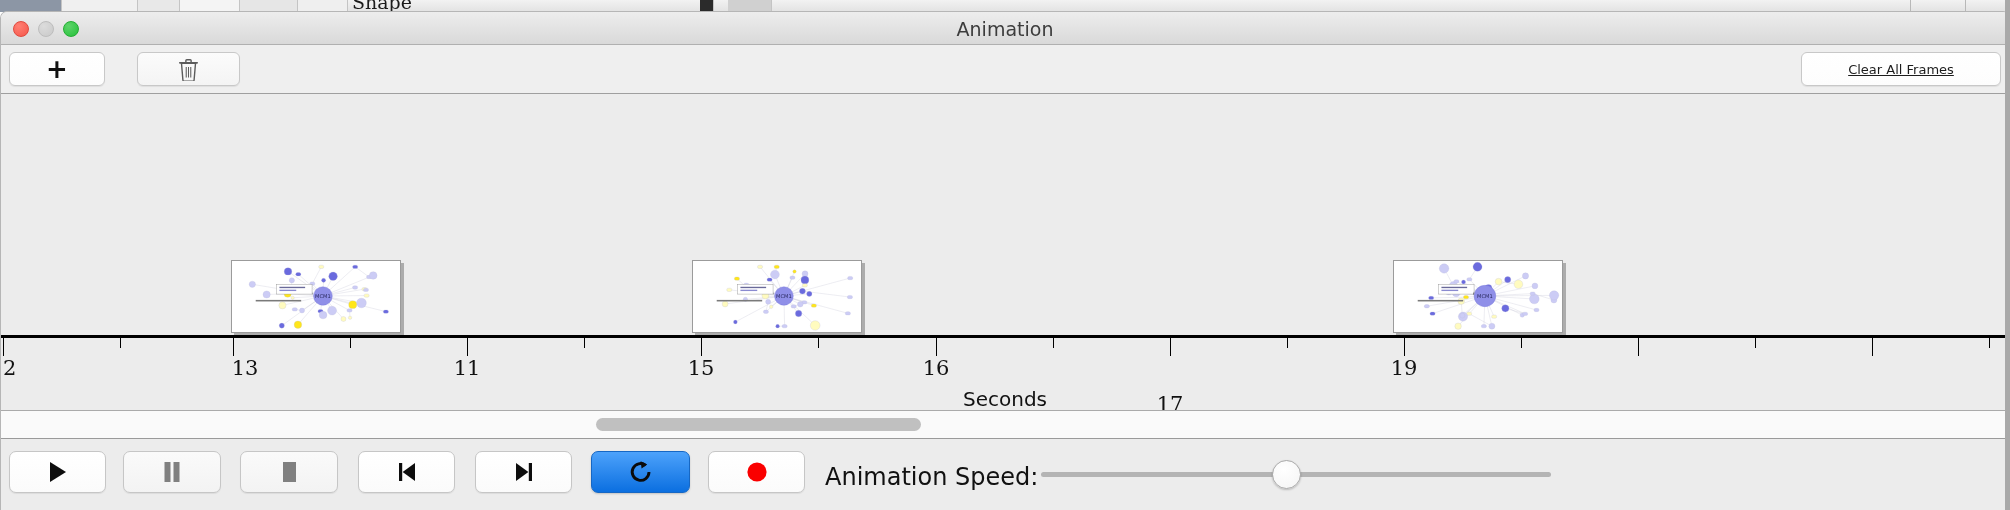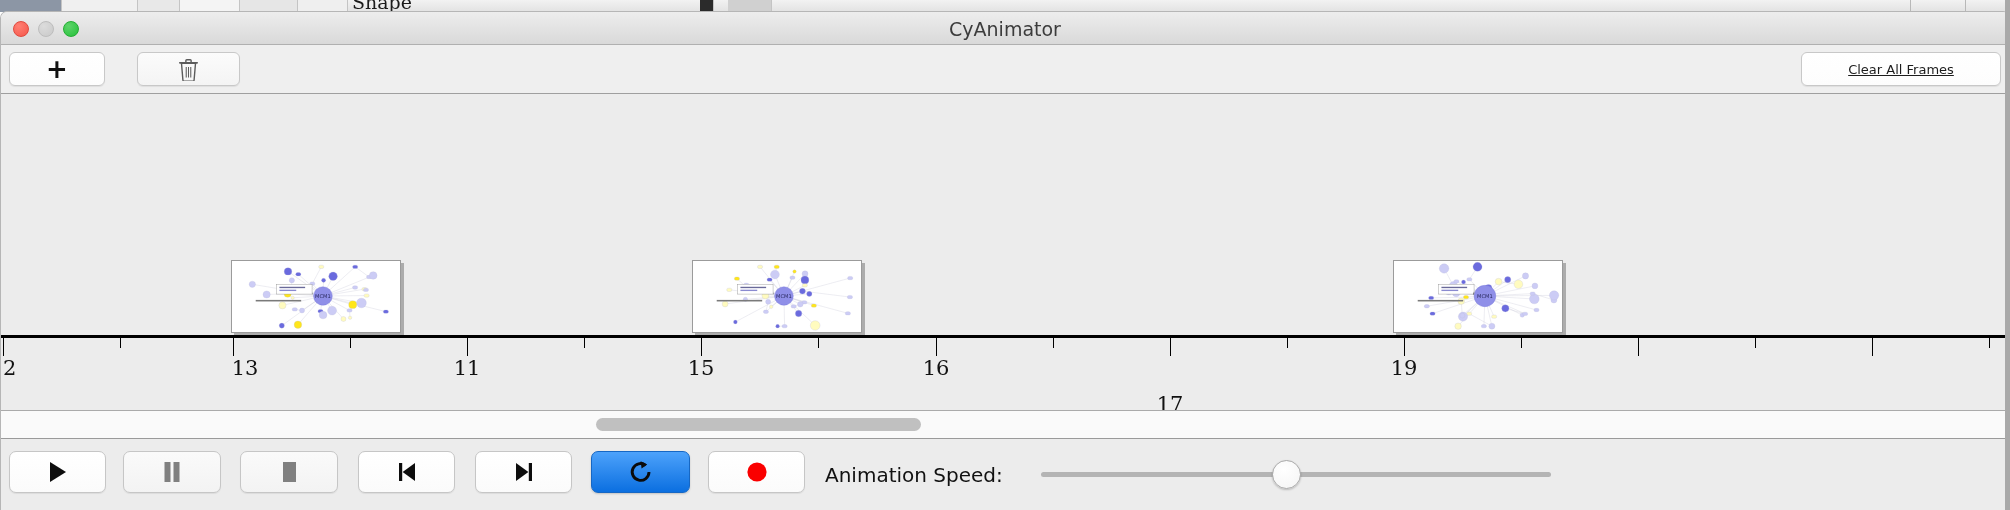--- a/index.html
+++ b/index.html
@@ -173,21 +173,21 @@
   #btn-play      { left: 8px;   width: 97px; }
   #btn-pause     { left: 122px; width: 98px; }
   #btn-stop      { left: 239px; width: 98px; }
   #btn-prev      { left: 357px; width: 97px; }
   #btn-next      { left: 474px; width: 97px; }
   #btn-loop      { left: 590px; width: 99px; }
   #btn-record    { left: 707px; width: 97px; }
 
   #speed-label {
     position: absolute; left: 824px; top: 24px;
-    font-size: 20px; color: #111;
+    font-size: 24px; color: #111;
     font-family: "DejaVu Sans", "Liberation Sans", sans-serif;
     white-space: nowrap;
   }
   #speed-slider {
     position: absolute; left: 1040px; top: 33px;
     width: 510px; height: 5px;
     background: #b4b4b4; border-radius: 3px;
   }
   #speed-thumb {
     position: absolute; top: -12px;
@@ -223,21 +223,21 @@
 </div>
 
 <div id="window">
 
   <div id="titlebar">
     <div id="traffic">
       <div class="light red"></div>
       <div class="light yellow"></div>
       <div class="light green"></div>
     </div>
-    <div id="window-title">CyAnimator</div>
+    <div id="window-title">Animation</div>
   </div>
 
   <div id="toolbar">
     <div class="tb-btn" id="btn-add">
       <span class="plus-glyph">+</span>
     </div>
     <div class="tb-btn" id="btn-delete">
       <svg class="trash-svg" viewBox="0 0 24 26">
         <path d="M4 6 h16 l-1.6 19 a1.6 1.6 0 0 1 -1.6 1.4 h-9.6 a1.6 1.6 0 0 1 -1.6 -1.4 Z" fill="none" stroke="#5b5b5b" stroke-width="1.6"></path>
         <path d="M2 5.4 h20" stroke="#5b5b5b" stroke-width="1.8" stroke-linecap="round"></path>
@@ -515,20 +515,21 @@
           <div class="tick-label" style="left: 1169px; margin-top: 36px;">17</div>
           <div class="tick minor" style="left: 1286px;"></div>
           <div class="tick major" style="left: 1403px;"></div>
           <div class="tick-label" style="left: 1403px;">19</div>
           <div class="tick minor" style="left: 1520px;"></div>
           <div class="tick major" style="left: 1637px;"></div>
           <div class="tick minor" style="left: 1754px;"></div>
           <div class="tick major" style="left: 1871px;"></div>
           <div class="tick minor" style="left: 1988px;"></div>
         </div>
+      <div id="axis-title">Seconds</div>
     </div>
   </div>
 
   <div id="hscroll">
     <div id="hscroll-thumb" style="left: 595px; width: 325px;"></div>
   </div>
 
   <div id="controls">
 
     <div class="ctrl-btn" id="btn-play">

